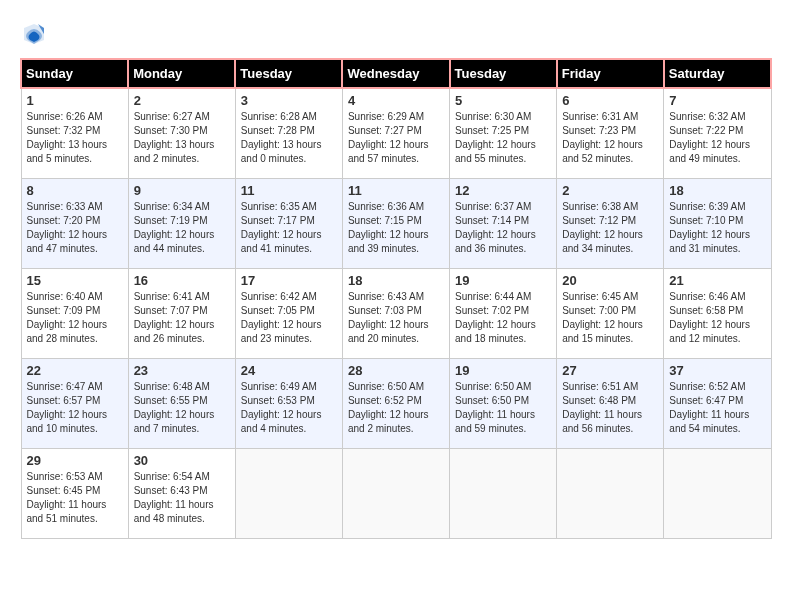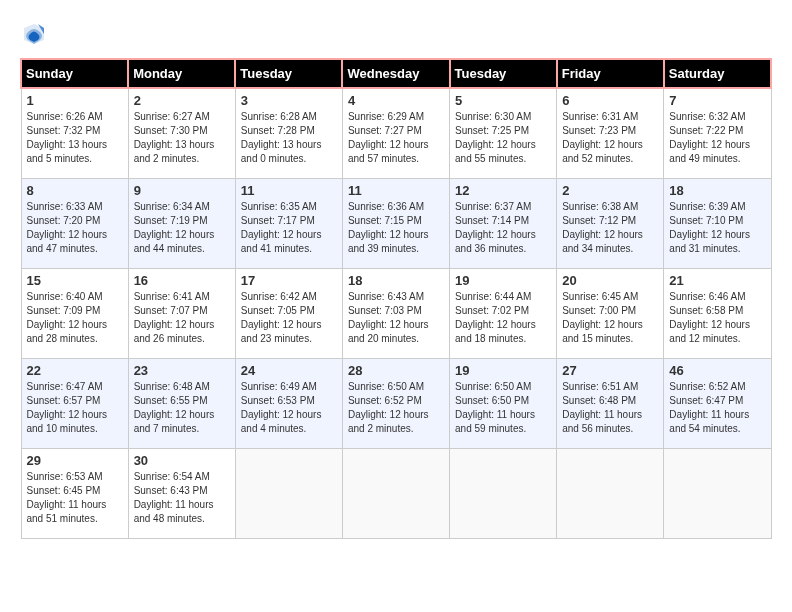--- a/index.html
+++ b/index.html
@@ -342,21 +342,21 @@
       </td>
         <td>
         <span class="day-number">27</span>
         <div class="day-info">
           Sunrise: 6:51 AM<br>
           Sunset: 6:48 PM<br>
           Daylight: 11 hours and 56 minutes.
         </div>
       </td>
         <td>
-        <span class="day-number">46</span>
+        <span class="day-number">37</span>
         <div class="day-info">
           Sunrise: 6:52 AM<br>
           Sunset: 6:47 PM<br>
           Daylight: 11 hours and 54 minutes.
         </div>
       </td>
       </tr>
       <tr>
         <td>
         <span class="day-number">29</span>

